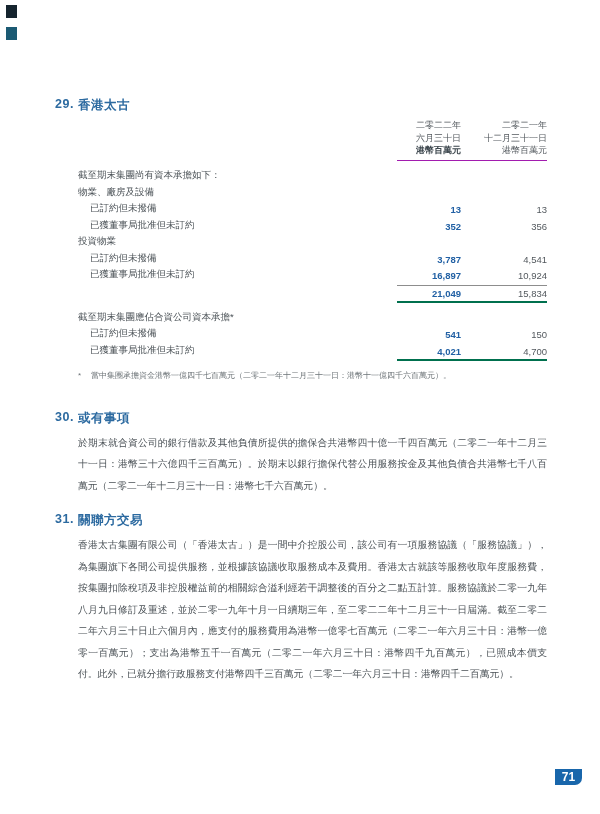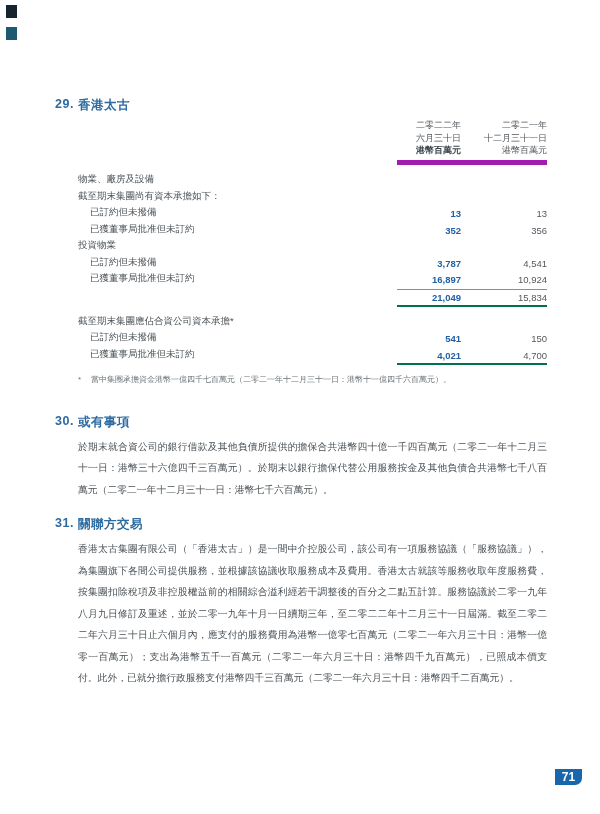--- a/index.html
+++ b/index.html
@@ -22,21 +22,21 @@
   }
   h2.sec-head .num { width:23px; flex:0 0 23px; }
 
   .indent { margin-left:23px; }
 
   
   .cc-table { font-size:9.5px; }
   .thead { display:flex; margin-bottom:5px; }
   .thead .spacer { flex:1; }
   .thead .cols {
-    width:150px; display:flex; border-bottom:5px solid #a21caf; padding-bottom:3px;
+    width:150px; display:flex; border-bottom:1px solid #a21caf; padding-bottom:3px;
   }
   .hcol { font-size:9px; line-height:12.5px; color:#53595e; text-align:right; }
   .hcol1 { width:64px; }
   .hcol2 { width:86px; }
   .hcol1 .l3 { font-weight:bold; color:#3c464d; }
 
   .row { display:flex; align-items:flex-end; min-height:16.5px; }
   .row .label { flex:1; color:#4a5156; }
   .row.item .label { padding-left:12px; }
   .vals { width:150px; display:flex; flex:0 0 150px; }
@@ -98,30 +98,30 @@
               <div class="l3">港幣百萬元</div>
             </div>
             <div class="hcol hcol2">
               <div class="l1">二零二一年</div>
               <div class="l2">十二月三十一日</div>
               <div class="l3">港幣百萬元</div>
             </div>
           </div>
         </div>
 
+        <div class="row">
+          <div class="label">截至期末集團尚有資本承擔如下：</div>
+        </div>
+
         <div class="row subhead">
           <div class="label">物業、廠房及設備</div>
           <div class="vals">
               <div class="v1"></div>
               <div class="v2"></div>
             </div>
-        </div>
-
-        <div class="row">
-          <div class="label">截至期末集團尚有資本承擔如下：</div>
         </div>
         <div class="row item">
           <div class="label">已訂約但未撥備</div>
           <div class="vals">
               <div class="v1">13</div>
               <div class="v2">13</div>
             </div>
         </div>
         <div class="row item">
           <div class="label">已獲董事局批准但未訂約</div>

